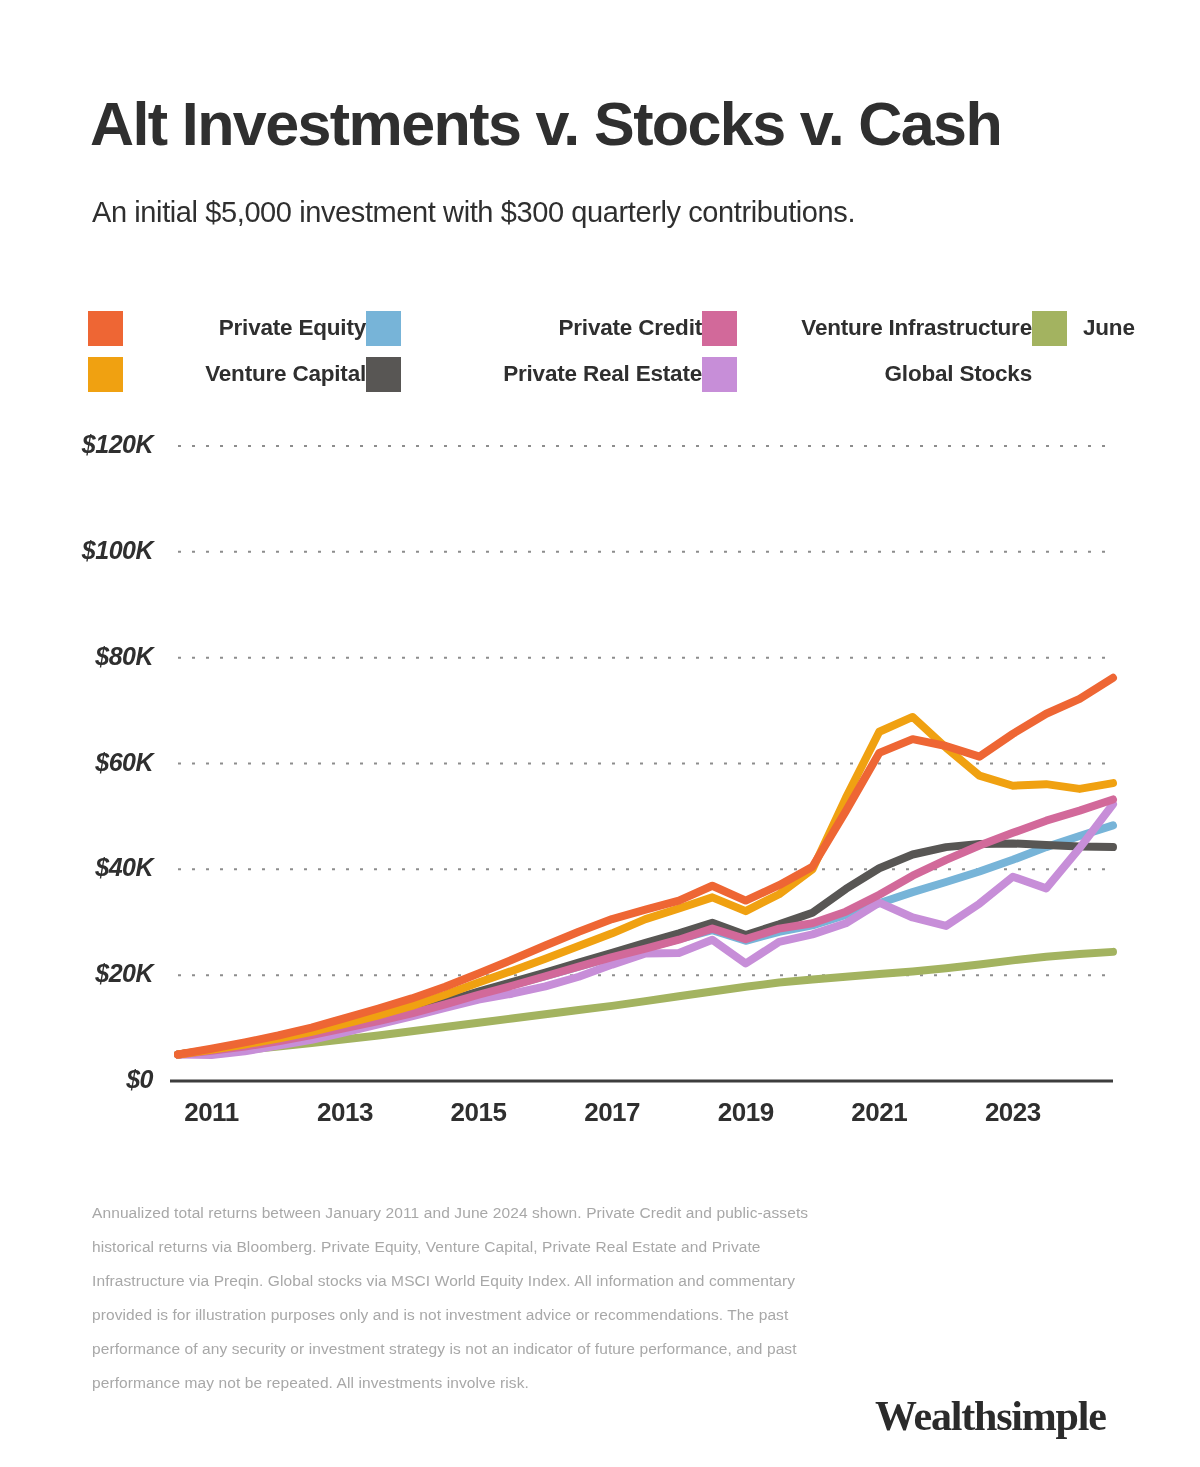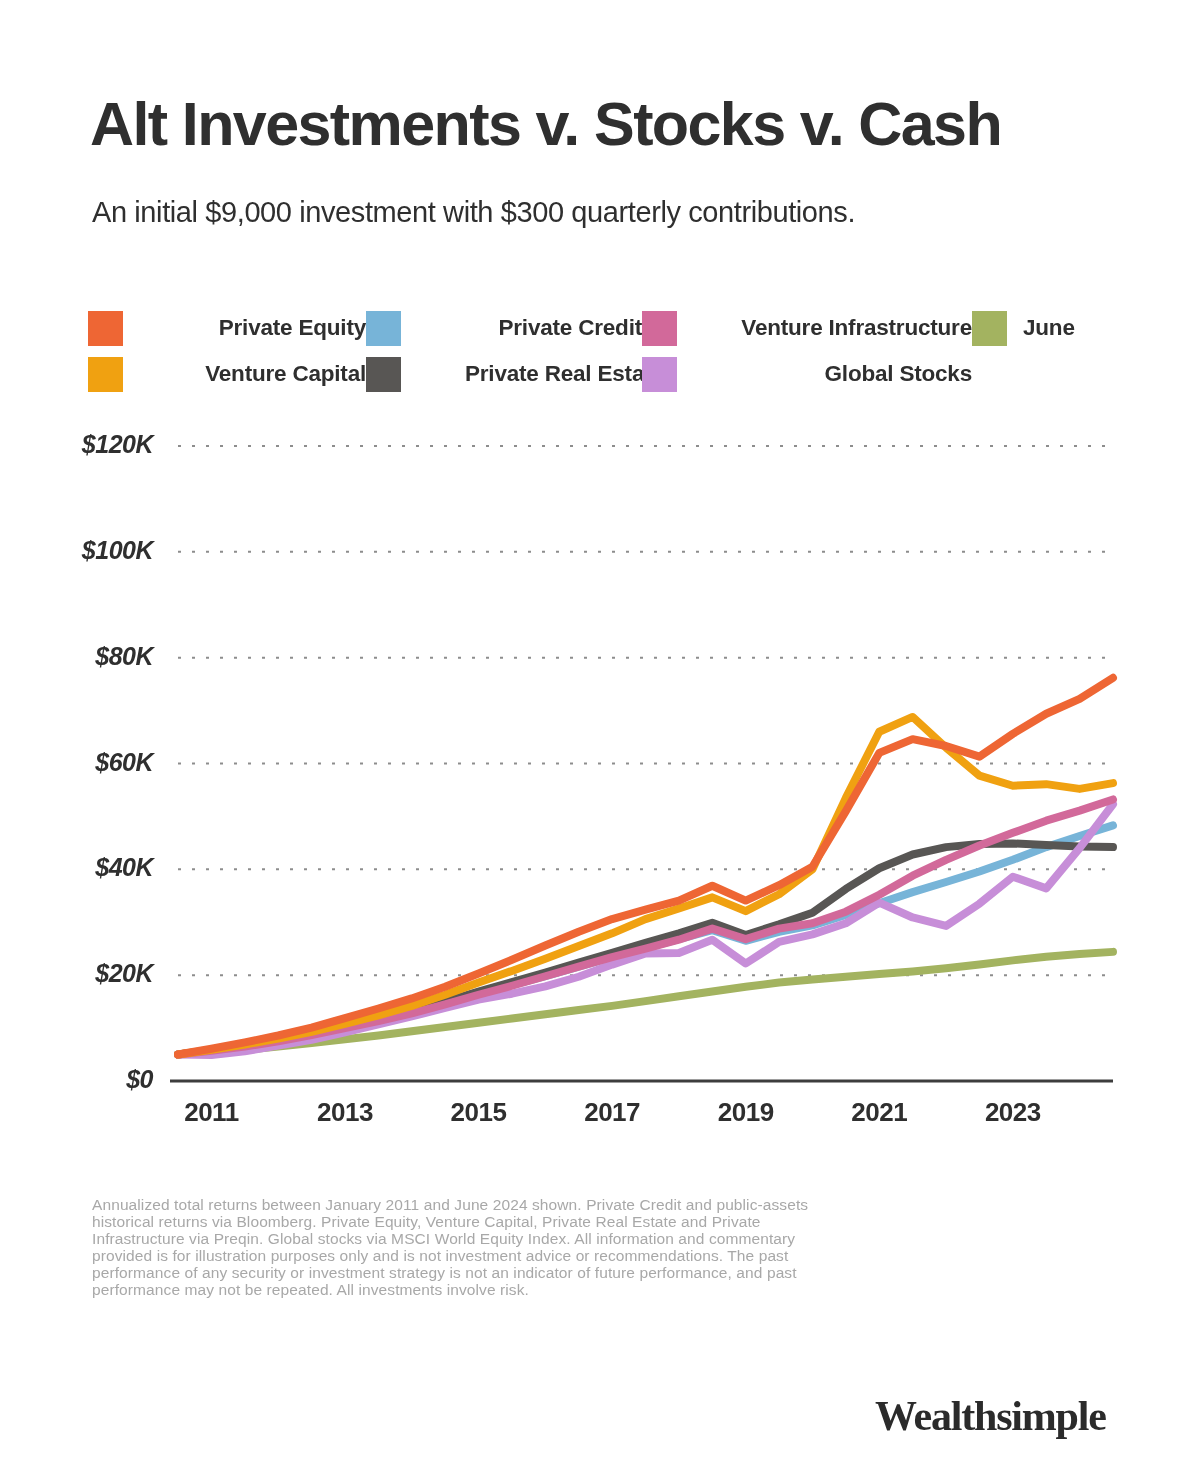--- a/index.html
+++ b/index.html
@@ -22,21 +22,21 @@
     position:absolute; left:92px; top:196px;
     font-size:29px; font-weight:400; color:#2f2f2f;
     letter-spacing:-0.4px; white-space:nowrap;
   }
 
   
   .legend { position:absolute; left:88px; top:305px; width:1060px; }
   .legend-row { display:flex; height:46px; align-items:center; }
   .legend-item { display:flex; align-items:center;justify-content:space-between; }
   .legend-item.c0 { width:278px; }
-  .legend-item.c1 { width:276px;gap:48px; }
+  .legend-item.c1 { width:336px;gap:48px; }
   .legend-item.c2 { width:330px; }
   .legend-item.c3 { width:auto; }
   .swatch { width:35px; height:35px; flex:0 0 35px; }
   .legend-label {
     margin-left:16px; font-size:22.5px; font-weight:bold;
     color:#2f2f2f; letter-spacing:-0.2px; white-space:nowrap;
   }
 
   
   .chart-wrap { position:absolute; left:0; top:0; width:1200px; height:1467px; pointer-events:none; }
@@ -45,37 +45,37 @@
     color:#2f2f2f; text-align:right; width:110px; letter-spacing:-0.5px;font-style:italic;
   }
   .xlabel {
     position:absolute; font-size:26px; font-weight:bold;
     color:#2f2f2f; text-align:center; width:90px; letter-spacing:-0.5px;
   }
 
   
   .footnote {
     position:absolute; left:92px; top:1196px; width:722px;
-    font-size:15.5px; line-height:17px; color:#a8a8a8;
+    font-size:15.5px; line-height:34px; color:#a8a8a8;
     letter-spacing:0.1px;
   }
   .logo {
     position:absolute; left:875px; top:1392px;
     font-family:"Liberation Serif", serif;
     font-size:42px; font-weight:bold; color:#2b2b2b;
     letter-spacing:-1.2px;
   }
 </style>
 </head>
 <body>
 
 <div class="page">
 
   <div class="title">Alt Investments v. Stocks v. Cash</div>
-  <div class="subtitle">An initial $9,000 investment with $300 quarterly contributions.</div>
+  <div class="subtitle">An initial $5,000 investment with $300 quarterly contributions.</div>
 
   <div class="legend">
     <div class="legend-row">
       <div class="legend-item c0">
         <span class="swatch" style="background:#ee6634"></span>
         <span class="legend-label">Private Equity</span>
       </div>
       <div class="legend-item c1">
         <span class="swatch" style="background:#77b4d8"></span>
         <span class="legend-label">Private Credit</span>

